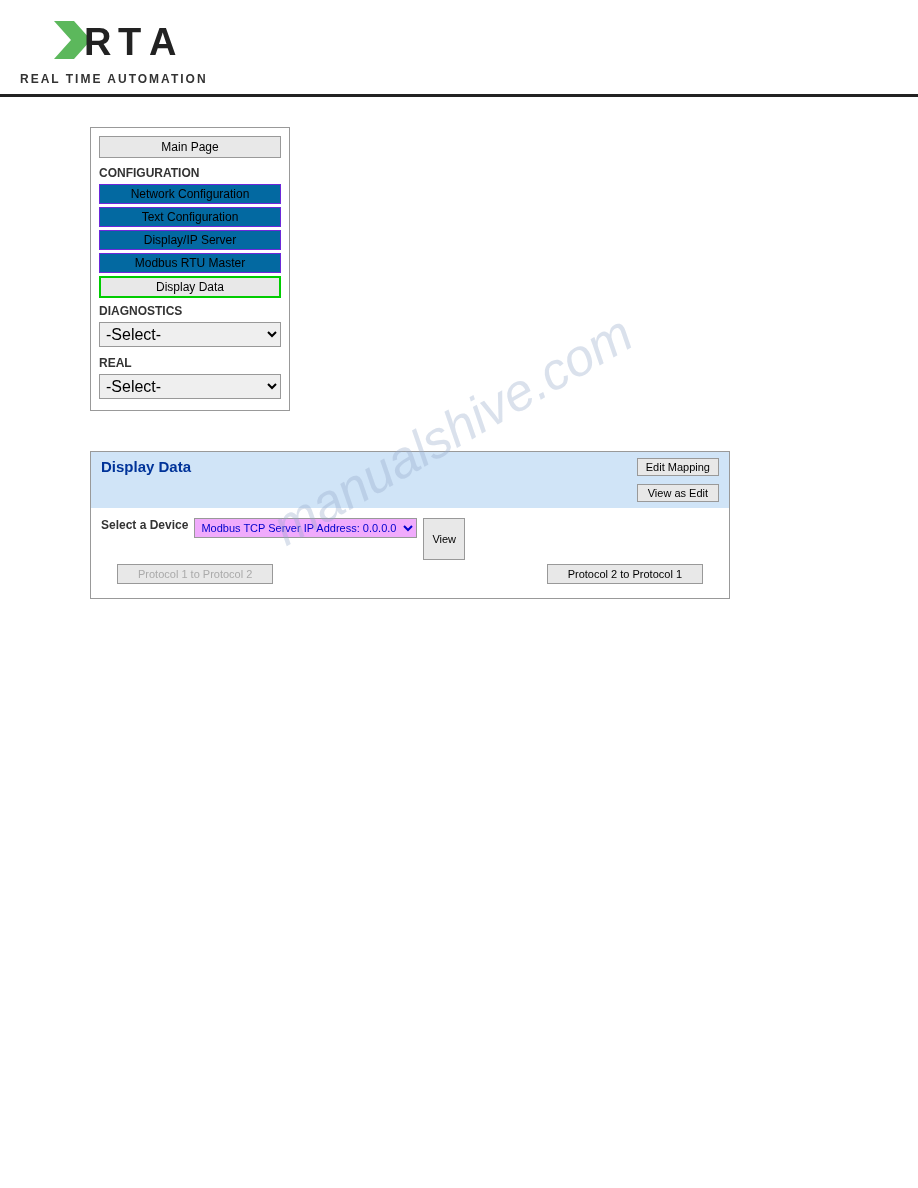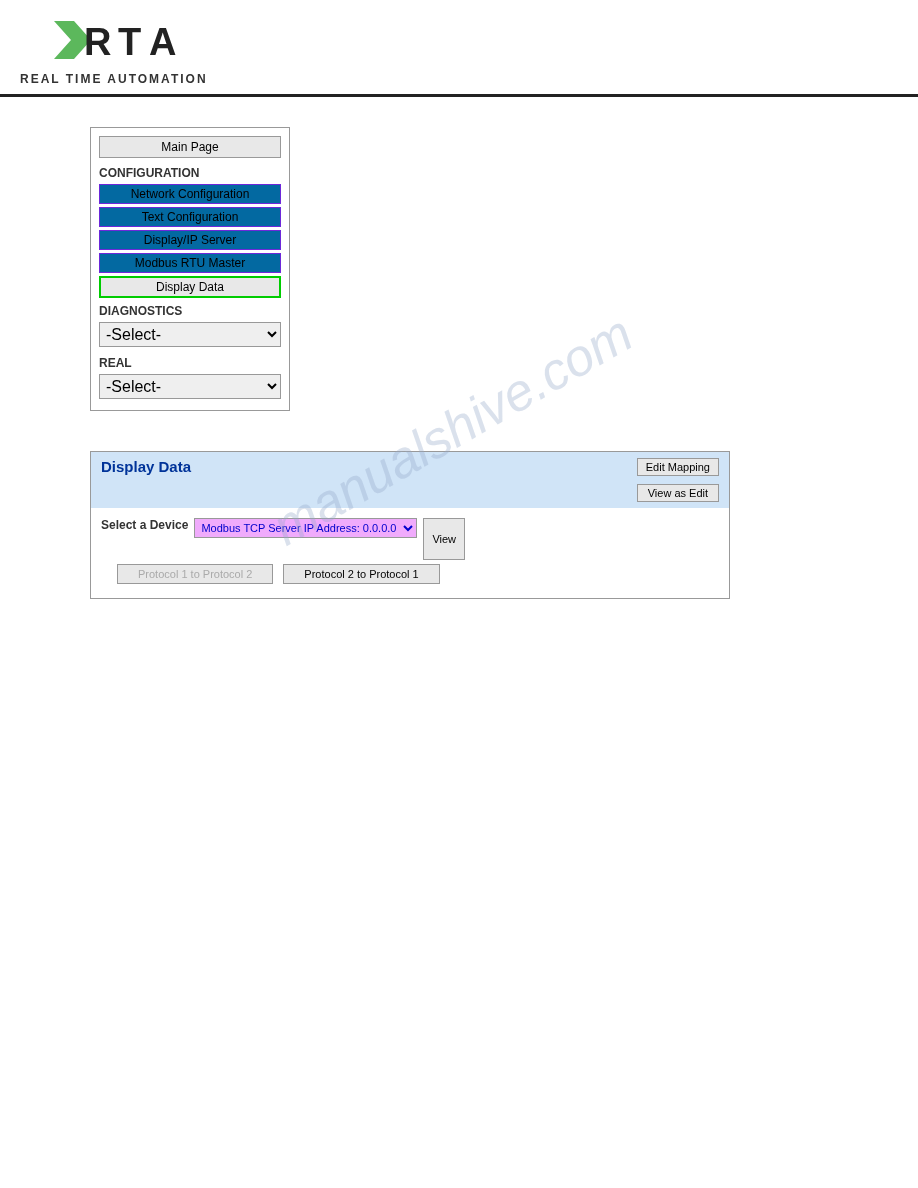--- a/index.html
+++ b/index.html
@@ -175,20 +175,21 @@
       font-size: 11px;
       background: #e8e8e8;
       border: 1px solid #999;
       cursor: pointer;
     }
 
     .protocol-buttons-row {
       display: flex;
       gap: 10px;
       align-items: center;
+      justify-content: space-between;
       padding: 4px 16px;
     }
 
     .protocol-btn {
       padding: 3px 20px;
       font-size: 11px;
       background: #e8e8e8;
       border: 1px solid #999;
       cursor: pointer;
       color: #aaa;

